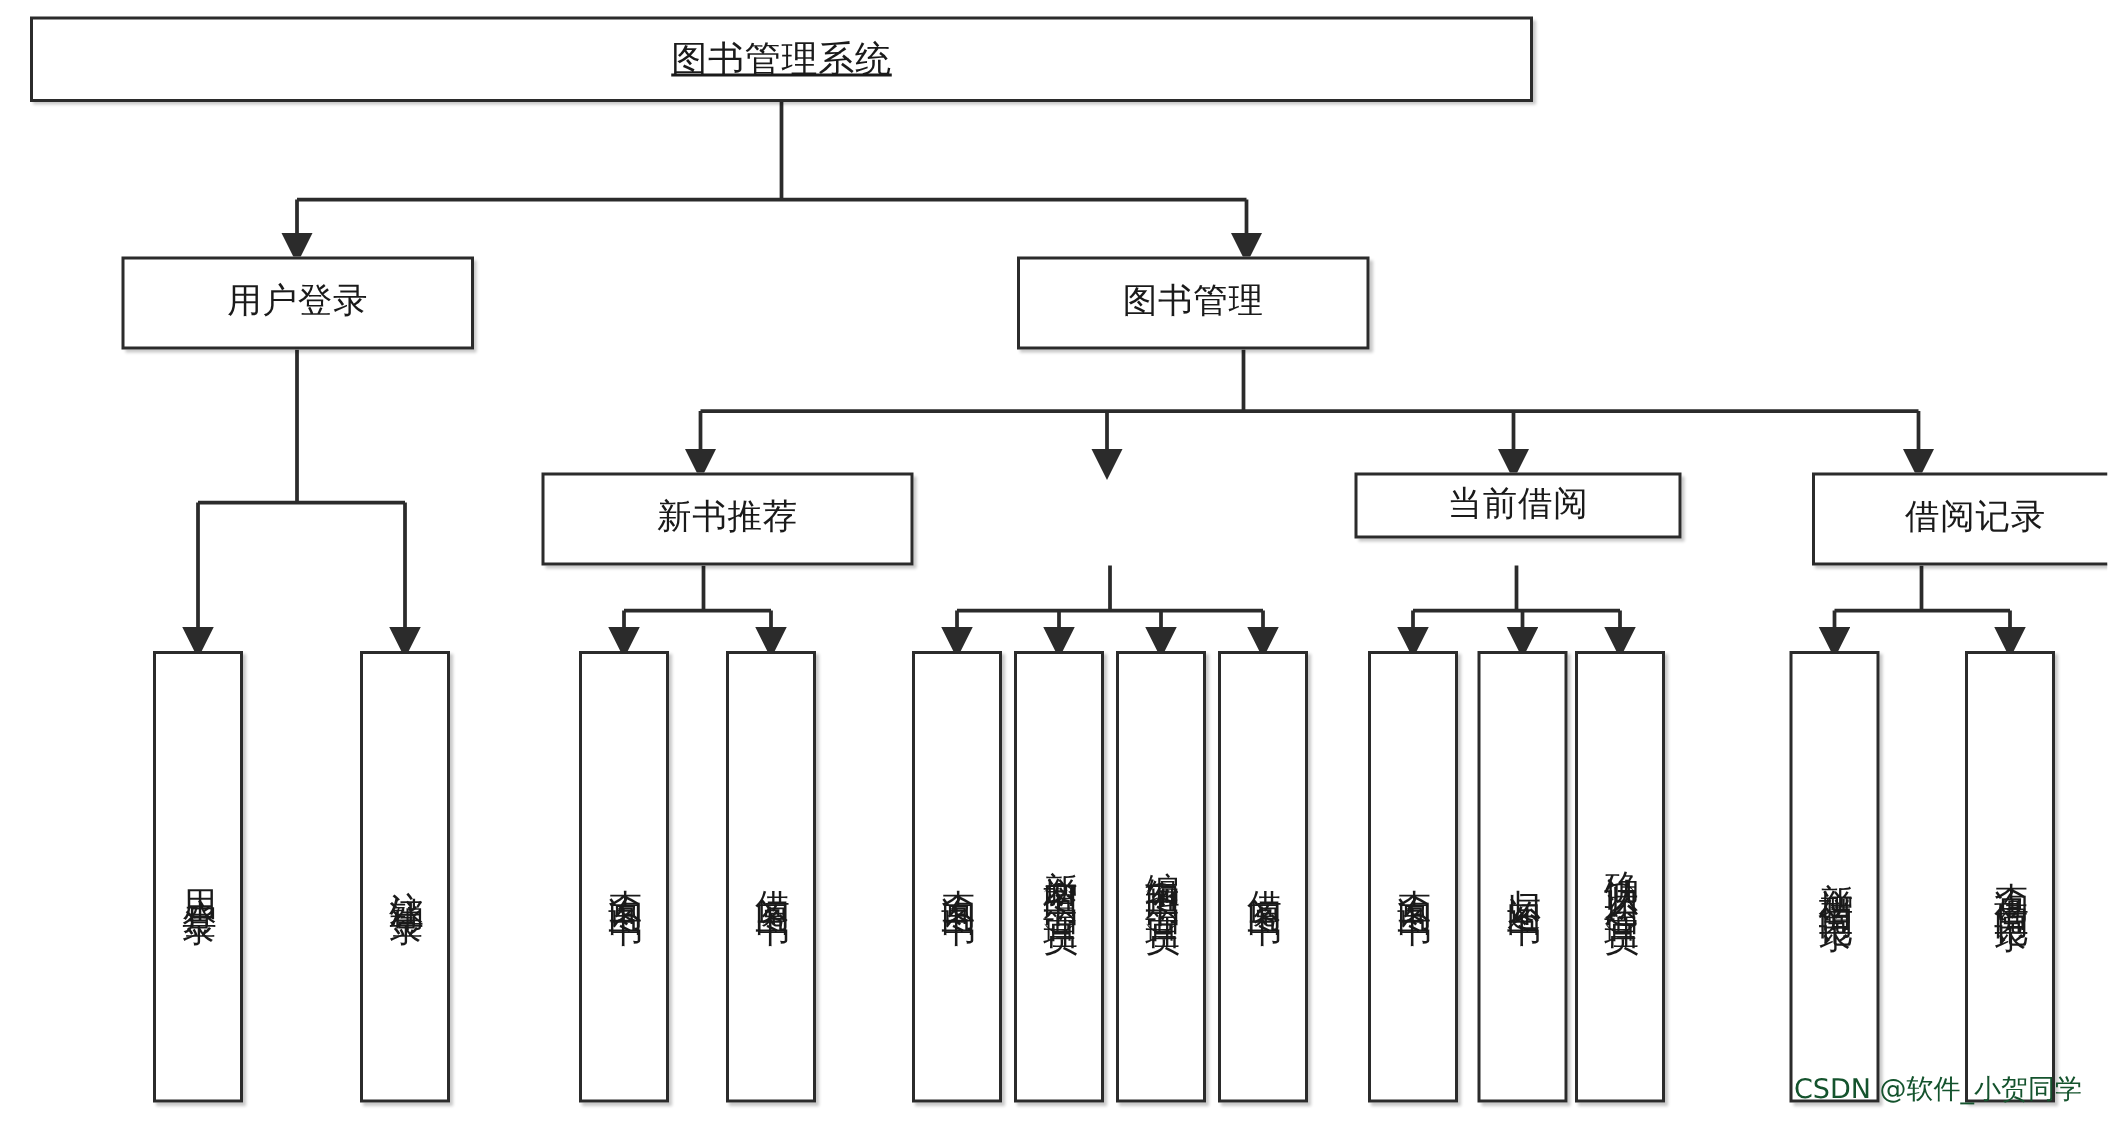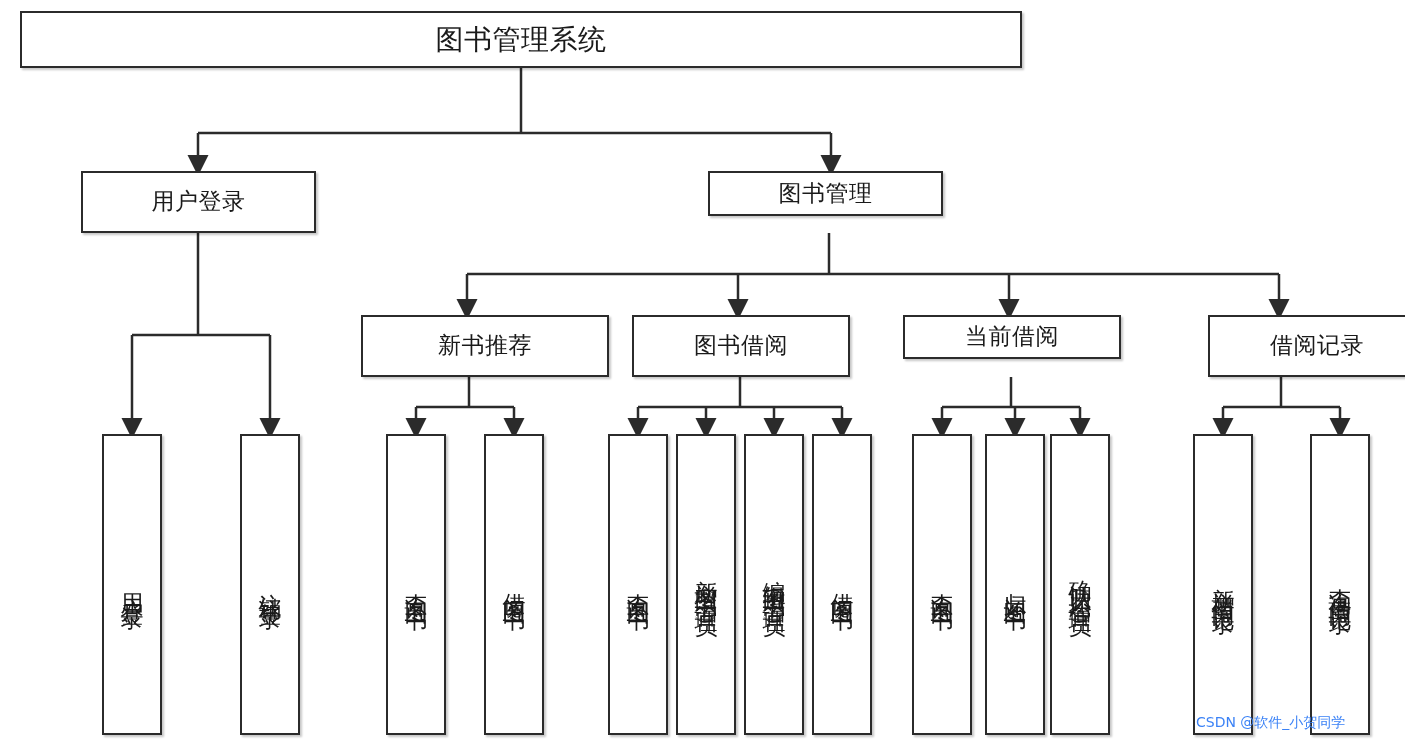--- a/index.html
+++ b/index.html
@@ -43,41 +43,42 @@
     line-height: 1.18;
     letter-spacing: 0.5px;
     color: #1a1a1a;
     white-space: nowrap;
   }
   
   .node.horiz .node-label {
     font-size: 23px;
   }
   .node.root .node-label {
-    font-size: 28px;
+    font-size: 24px;
+    text-decoration: underline;
   }
   
   .node.vert {
     align-items: center;
     justify-content: center;
   }
   .node.vert .node-label {
     writing-mode: vertical-rl;
     text-orientation: upright;
     font-size: 23px;
     letter-spacing: 5px;
     line-height: 1;
     text-align: center;
   }
   #watermark {
     position: absolute;
     left: 1196px;
     top: 714px;
-    font-size: 14px;
-    color: #3b82f6;
+    font-size: 18px;
+    color: #14532d;
     white-space: nowrap;
     z-index: 5;
     font-family: "DejaVu Sans", "Liberation Sans", sans-serif;
   }
 </style>
 </head>
 <body>
 
 <div id="diagram-canvas">
 
@@ -131,30 +132,27 @@
     </g>
   </svg>
 
   <div class="node horiz root" style=";left:20px;top:11px;width:1002px;height:57px">
     <span class="node-label">图书管理系统</span>
   </div>
 
   <div class="node horiz" style=";left:81px;top:171px;width:235px;height:62px">
     <span class="node-label">用户登录</span>
   </div>
-  <div class="node horiz" style=";left:708px;top:171px;width:235px;height:45px">
+  <div class="node horiz" style=";left:678px;top:171px;width:235px;height:62px">
     <span class="node-label">图书管理</span>
   </div>
 
   <div class="node horiz" style=";left:361px;top:315px;width:248px;height:62px">
     <span class="node-label">新书推荐</span>
   </div>
-  <div class="node horiz" style=";left:632px;top:315px;width:218px;height:62px">
-    <span class="node-label">图书借阅</span>
-  </div>
   <div class="node horiz" style=";left:903px;top:315px;width:218px;height:44px">
     <span class="node-label">当前借阅</span>
   </div>
   <div class="node horiz" style=";left:1208px;top:315px;width:218px;height:62px">
     <span class="node-label">借阅记录</span>
   </div>
 
   <div class="node vert" style=";left:102px;top:434px;width:60px;height:301px">
     <span class="node-label">用户登录</span>
   </div>

